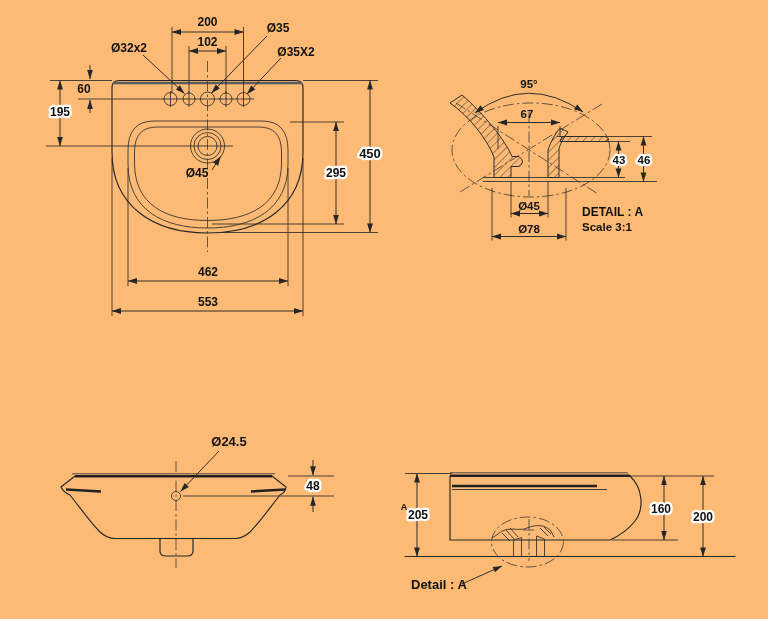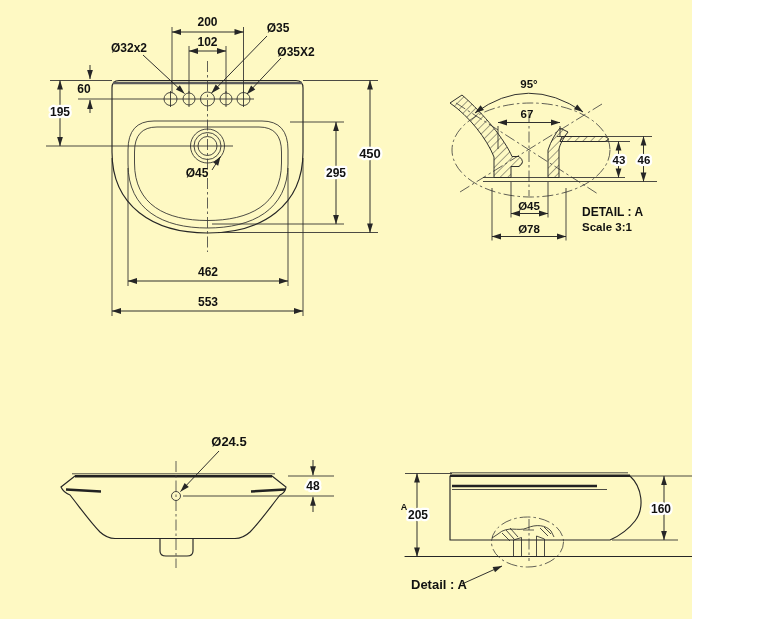--- a/index.html
+++ b/index.html
@@ -1,16 +1,16 @@
 <!DOCTYPE html>
 <html><head>
 <meta charset="utf-8">
 <style>
   html,body{margin:0;padding:0;background:#fff;}
-  .page{position:relative;width:692px;height:619px;background:#fef9c3;overflow:hidden;
+  .page{position:relative;width:768px;height:619px;background:#fdba74;overflow:hidden;
         font-family:"Liberation Sans",sans-serif;}
   svg{display:block;}
   
   .o   {stroke:#262626;fill:none;stroke-width:1.15;stroke-linecap:round;}
   .t   {stroke:#2c2c2c;fill:none;stroke-width:.85;stroke-linecap:butt;}
   .dim {stroke:#262626;fill:none;stroke-width:.95;}
   .cl  {stroke:#3a3a3a;fill:none;stroke-width:.8;stroke-dasharray:11 3 2.5 3;}
   .thk {stroke:#222;fill:none;stroke-width:2.4;}
   .band{stroke:#5c5c5c;fill:none;stroke-width:2.4;}
   .hat {fill:url(#hatch);stroke:#262626;stroke-width:.95;}

